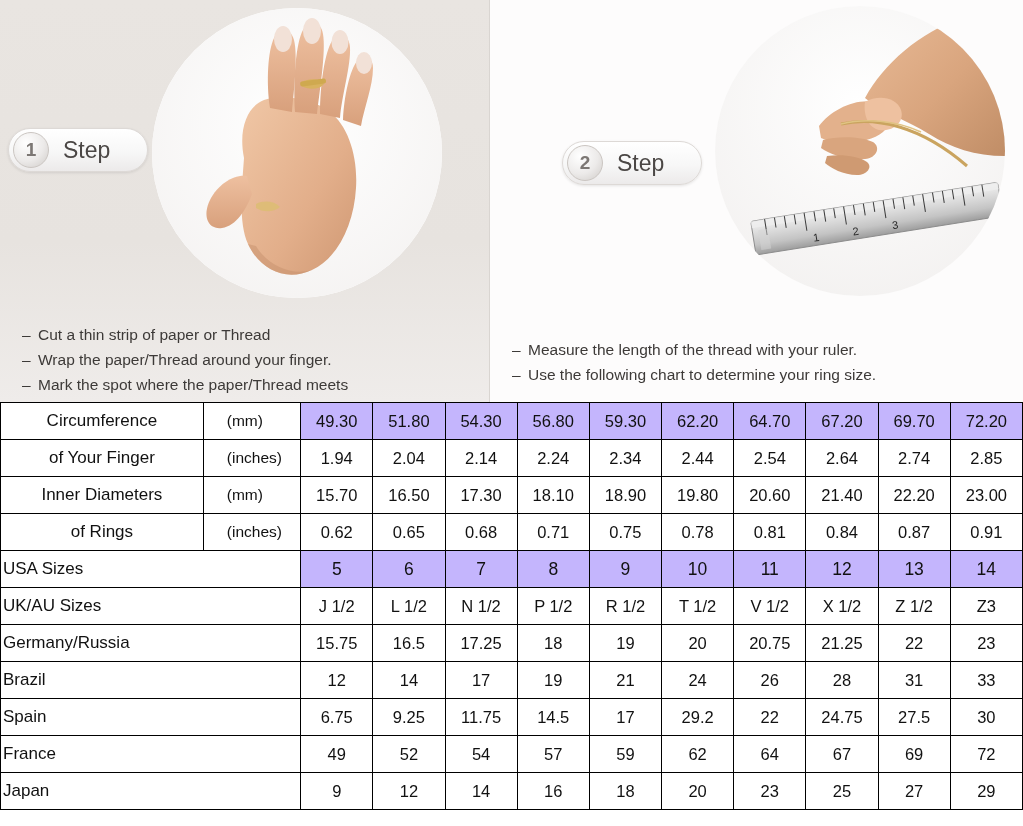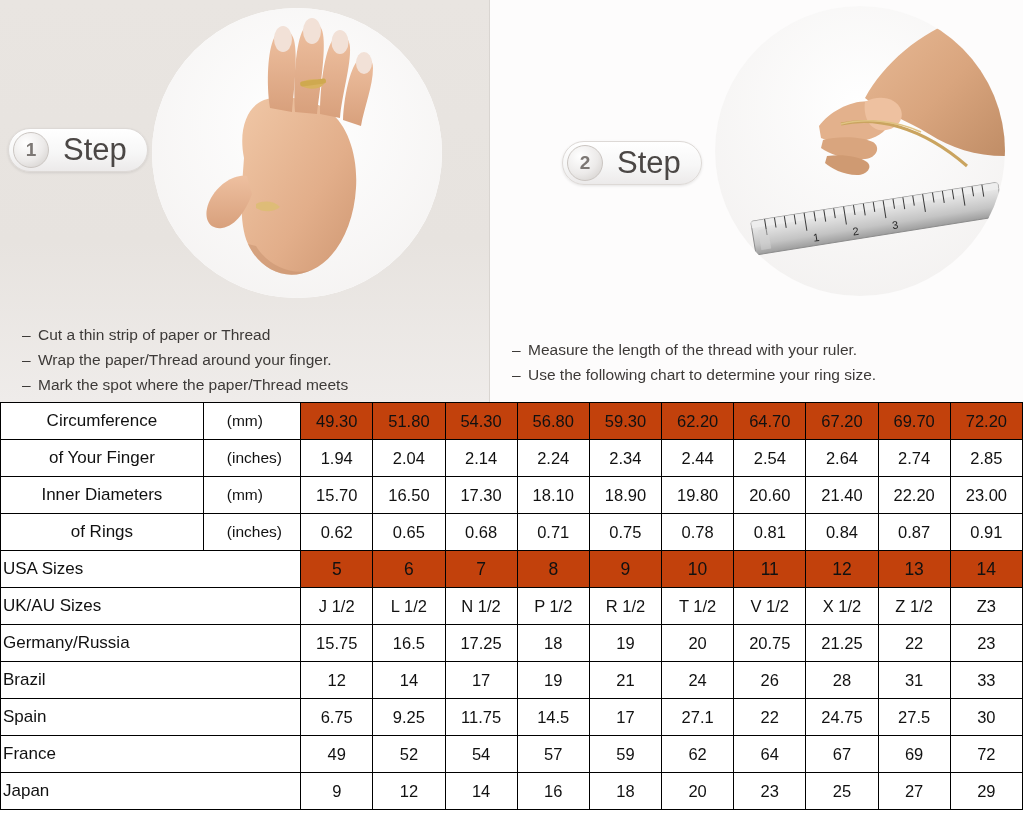--- a/index.html
+++ b/index.html
@@ -39,21 +39,21 @@
   }
   .step-num {
     width:36px; height:36px; border-radius:50%;
     background: radial-gradient(circle at 35% 30%, #ffffff 0%, #eceae9 55%, #cfcbc8 100%);
     border:1px solid #cbc6c2;
     color:#7c7774; font-size:19px; font-weight:bold;
     display:flex; align-items:center; justify-content:center;
     flex:0 0 auto;
   }
   .step-label {
-    font-size:31px; color:#4b4745; margin-left:14px; white-space:nowrap;
+    font-size:23px; color:#4b4745; margin-left:14px; white-space:nowrap;
   }
   #pill1 { left:8px; top:128px; width:140px; }
   #pill2 { left:562px; top:141px; width:140px; }
 
   
   .photo {
     position:absolute;
     border-radius:50%;
     overflow:hidden;
     background:#fff;
@@ -99,21 +99,21 @@
   }
   td.rowlabel-c {
     text-align:center;
     font-size:17px;
   }
   td.sublabel {
     text-align:left;
     padding-left:23px;
     font-size:15.5px;
   }
-  td.shade { background:#c2410c; }
+  td.shade { background:#c4b5fd; }
   td.big { font-size:17.5px; }
   col.c0 { width:177px; }
   col.c1 { width:85px; }
   col.cd { width:63px; }
 </style>
 </head>
 <body>
 
 <div id="top">
 
@@ -393,21 +393,21 @@
         <td>33</td>
       </tr>
 
       <tr>
         <td class="rowlabel" colspan="2">Spain</td>
         <td>6.75</td>
         <td>9.25</td>
         <td>11.75</td>
         <td>14.5</td>
         <td>17</td>
-        <td>27.1</td>
+        <td>29.2</td>
         <td>22</td>
         <td>24.75</td>
         <td>27.5</td>
         <td>30</td>
       </tr>
 
       <tr>
         <td class="rowlabel" colspan="2">France</td>
         <td>49</td>
         <td>52</td>

